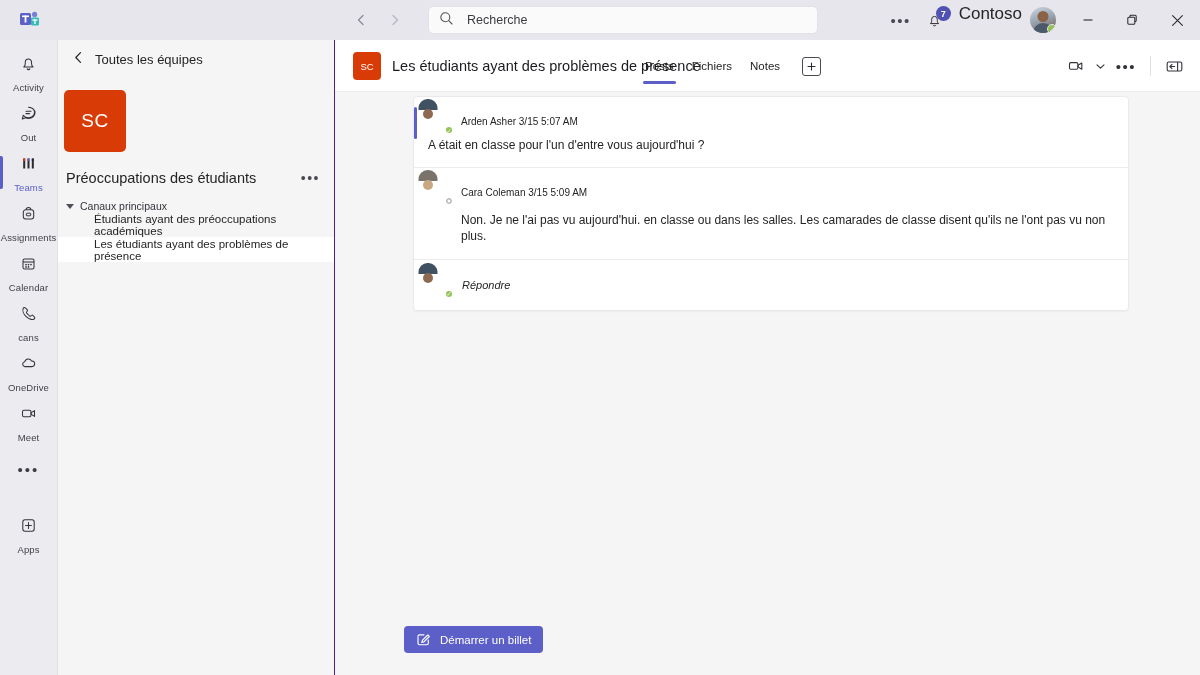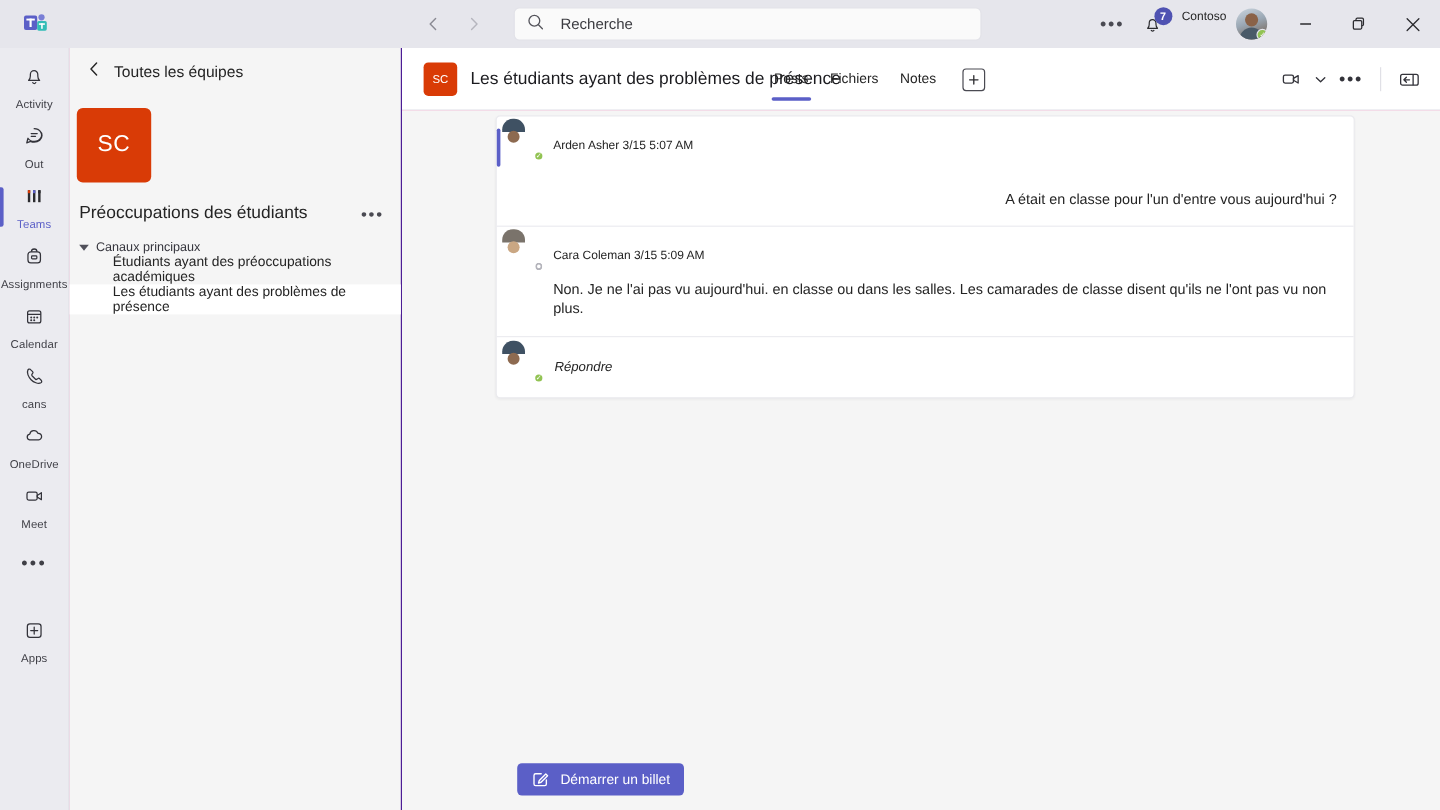--- a/index.html
+++ b/index.html
@@ -28,21 +28,21 @@
   }
   .searchbox .sicon { width: 18px; height: 18px; margin-right: 10px; color: #55555c; }
   .searchbox .sph { font-size: 12.5px; color: #3b3b40; }
   .tb-right { position: absolute; right: 0; top: 0; height: 40px; display: flex; align-items: center; }
   .tb-ellipsis { width: 32px; height: 32px; display: flex; align-items: center; justify-content: center;
     color: #4a4a52; font-size: 15px; letter-spacing: 1.5px; }
   .bellwrap { position: relative; width: 36px; height: 32px; display: flex; align-items: center; justify-content: center; }
   .badge { position: absolute; top: 2px; right: 2px; background: #4f52b2; color: #fff;
     font-size: 9px; width: 15px; height: 15px; border-radius: 50%;
     display: flex; align-items: center; justify-content: center; font-weight: bold; }
-  .orgname { font-size: 10px; color: #262626; margin: 0 8px 12px 6px; }
+  .orgname { font-size: 17px; color: #262626; margin: 0 8px 12px 6px; }
   .avatar { position: relative; width: 26px; height: 26px; border-radius: 50%; overflow: hidden;
      background: linear-gradient(160deg,#cdd7e0 0%,#9aa7b4 45%,#6e5744 100%); }
   .avatar.person::after {
     content:""; position:absolute; left:50%; top:17%; transform:translateX(-50%);
     width:11px; height:11px; border-radius:50%; background:#8a6248;
   }
   .avatar.person::before {
     content:""; position:absolute; left:50%; bottom:-2px; transform:translateX(-50%);
     width:20px; height:12px; border-radius:10px 10px 0 0; background:#4a5a68;
   }
@@ -125,33 +125,33 @@
       width:19px; height:11px; border-radius:9px 9px 0 0; background:#3f5163; }
   .pavatar.f .circ::before { background:#7a736b; }
   .ppresence { position: absolute; right: -2px; bottom: -2px; width: 10px; height: 10px;
       border-radius: 50%; background: #92c353; border: 2px solid #fff; }
   .ppresence.away { background: #fff; border: 2px solid #fff; box-shadow: inset 0 0 0 1.5px #b4b4bb; }
   .ppresence::after { content:"✓"; position:absolute; inset:0; color:#fff; font-size:6px;
       display:flex; align-items:center; justify-content:center; }
   .ppresence.away::after { content:""; }
   .pmeta { font-size: 10px; color: #242424; }
   .pbody { font-size: 12px; color: #242424; margin-top: 12px; line-height: 1.35; }
-  .post.root .pbody { margin-top: 25px; margin-left: 0; text-align: right; }
+  .post.root .pbody { margin-top: 4px; margin-left: 0; }
   .post.reply .pbody { margin-left: 33px; margin-top: 8px; }
   .deleted-row { margin-left: 33px; margin-top: 14px; display: flex; align-items: baseline; gap: 110px; }
   .deleted-txt { font-size: 9.5px; color: #43434b; }
   .undo-link { font-size: 12.5px; color: #242424; }
   .divider { height: 1px; background: #ececf0; }
   .replyrow { display: flex; align-items: center; gap: 10px; padding: 13px 14px; }
   .replyrow .rlabel { font-size: 11px; color: #242424; font-style: italic; }
 
   
-  .ticketbtn { position: absolute; left: 431px; top: 626px; height: 27px; padding: 0 12px;
+  .ticketbtn { position: absolute; left: 404px; top: 626px; height: 27px; padding: 0 12px;
      background: #5b5fc7; color: #fff; border-radius: 4px; display: flex; align-items: center;
-     gap: 9px; font-size: 11.5px; margin-top: 10px; }
+     gap: 9px; font-size: 11.5px; }
   .ticketbtn .ticon { display: flex; align-items: center; }
 </style>
 </head>
 <body>
 
 <div id="app">
 
   <div class="titlebar">
     <div class="tb-logo">
       <svg width="22" height="22" viewBox="0 0 22 22">

